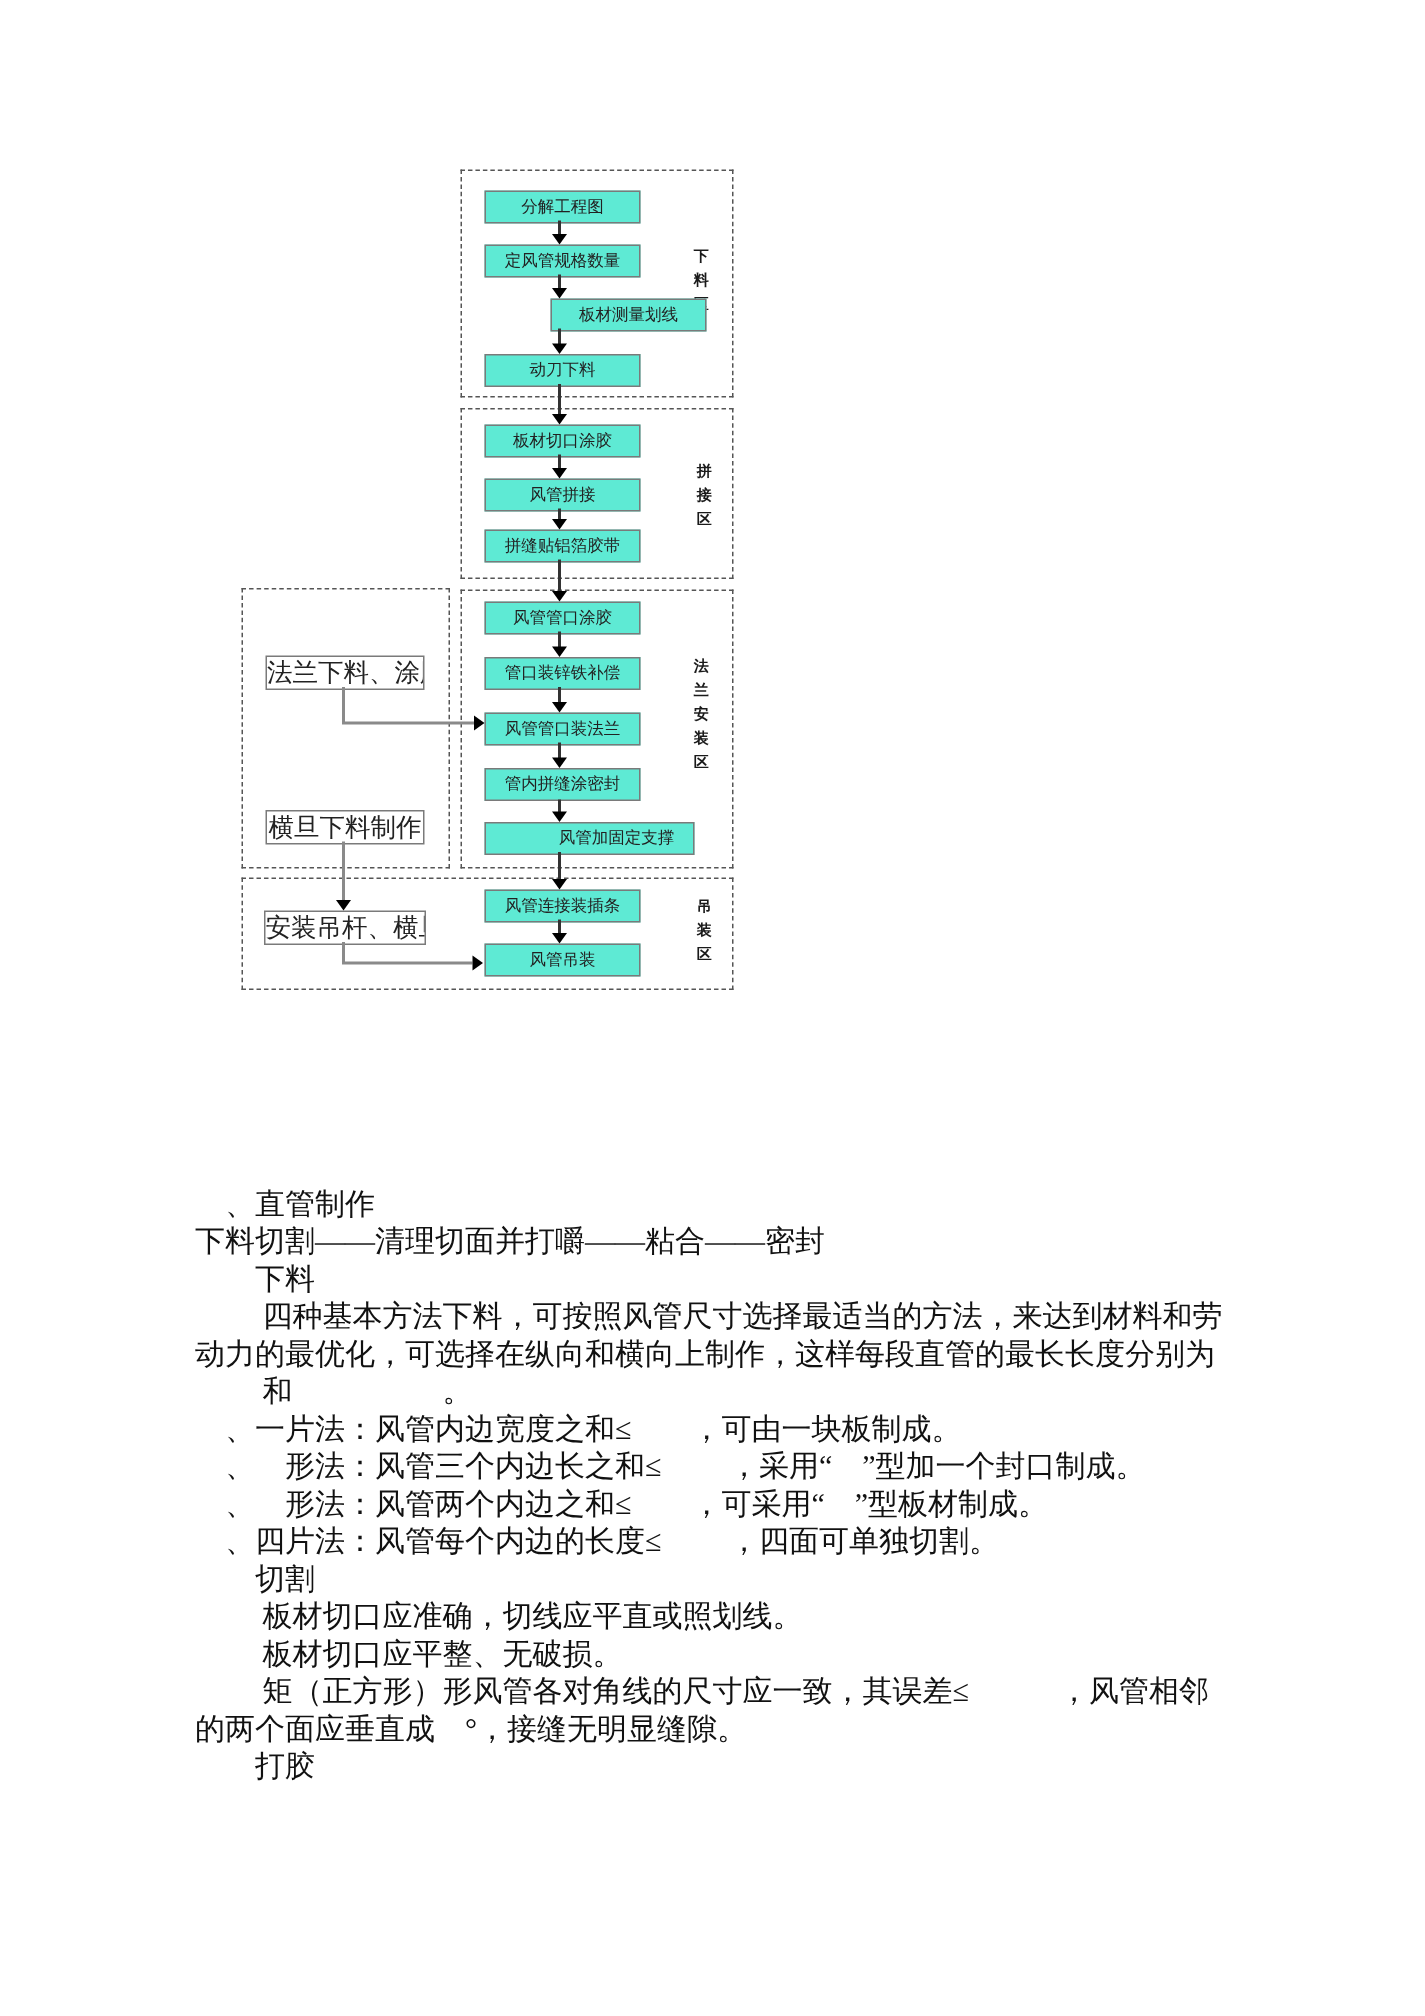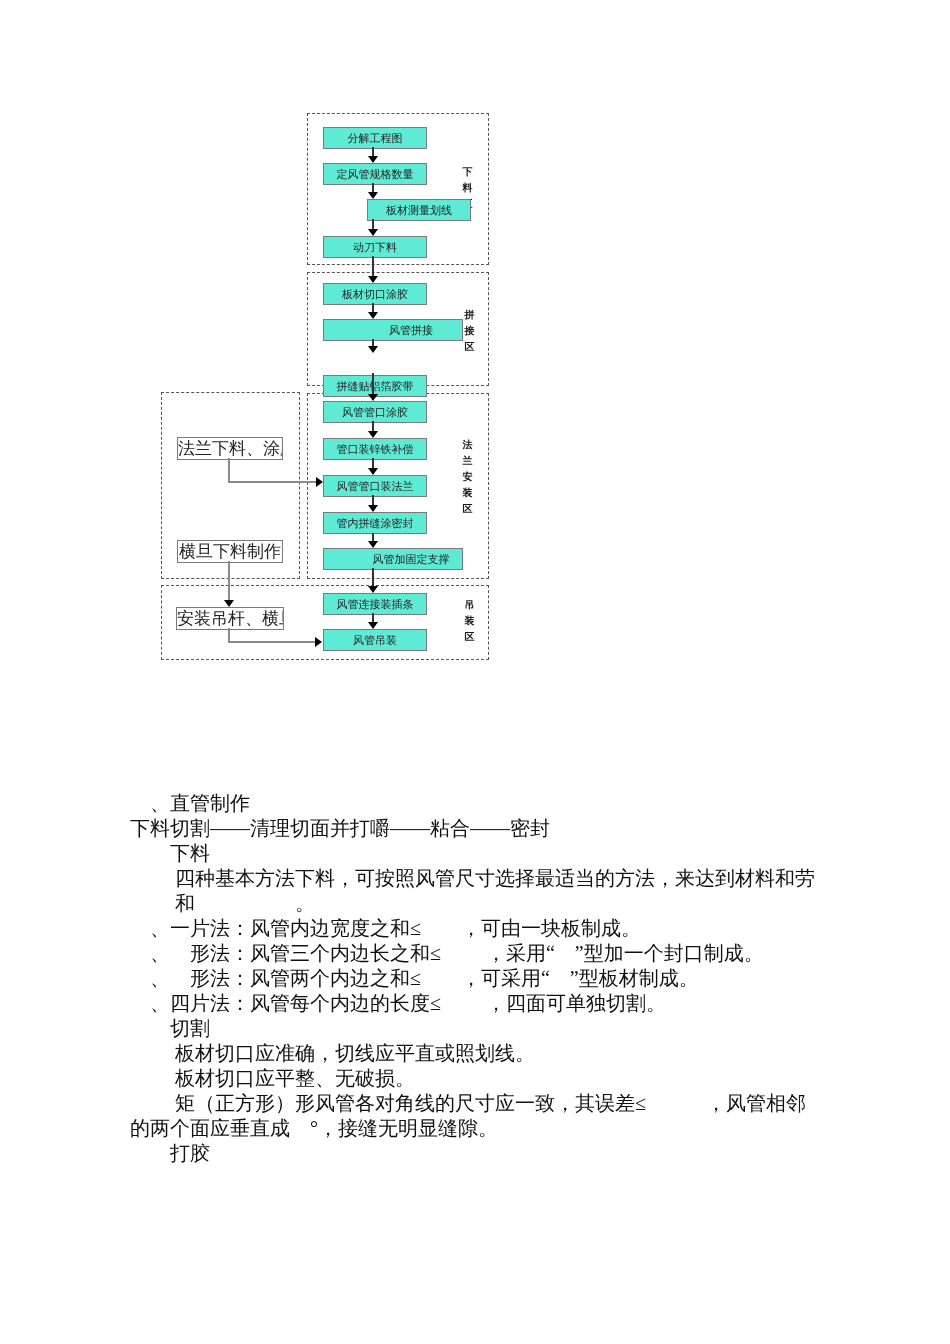--- a/index.html
+++ b/index.html
@@ -45,22 +45,22 @@
     <div class="zlabel" style="left:460px;top:164px;">下料区</div>
     <div class="zlabel" style="left:462px;top:307px;">拼接区</div>
     <div class="zlabel" style="left:460px;top:437px;">法兰安装区</div>
     <div class="zlabel" style="left:462px;top:597px;">吊装区</div>
 
     <div class="fbox" style="top:127px;">分解工程图</div>
     <div class="fbox" style="top:163px;">定风管规格数量</div>
     <div class="fbox" style="top:199px;margin-left:44px;">板材测量划线</div>
     <div class="fbox" style="top:236px;">动刀下料</div>
     <div class="fbox" style="top:283px;">板材切口涂胶</div>
-    <div class="fbox" style="top:319px;padding-left:36px;">风管拼接</div>
-    <div class="fbox" style="top:353px;margin-top:22px;">拼缝贴铝箔胶带</div>
+    <div class="fbox" style="top:319px;">风管拼接</div>
+    <div class="fbox" style="top:353px;">拼缝贴铝箔胶带</div>
     <div class="fbox" style="top:401px;">风管管口涂胶</div>
     <div class="fbox" style="top:438px;">管口装锌铁补偿</div>
     <div class="fbox" style="top:475px;">风管管口装法兰</div>
     <div class="fbox" style="top:512px;">管内拼缝涂密封</div>
     <div class="fbox" style="top:548px;padding-left:36px;">风管加固定支撑</div>
     <div class="fbox" style="top:593px;">风管连接装插条</div>
     <div class="fbox" style="top:629px;">风管吊装</div>
 
     <div class="sbox" style="top:437px;">法兰下料、涂胶</div>
     <div class="sbox" style="top:540px;">横旦下料制作</div>
@@ -115,20 +115,21 @@
     <div class="cline" style="left:228px;top:628px;width:2px;height:14px;"></div>
     <div class="cline" style="left:228px;top:641px;width:87px;height:2px;"></div>
     <div class="ah-right" style="left:315px;top:637px;"></div>
   </div>
 
   <div class="bodytext">
     <div class="bt-line">　、直管制作</div>
     <div class="bt-line">下料切割——清理切面并打嚼——粘合——密封</div>
     <div class="bt-line">　　下料</div>
     <div class="bt-line">　　 四种基本方法下料，可按照风管尺寸选择最适当的方法，来达到材料和劳</div>
+    <div class="bt-line">动力的最优化，可选择在纵向和横向上制作，这样每段直管的最长长度分别为</div>
     <div class="bt-line">　　 和　　　　　。</div>
     <div class="bt-line">　、一片法：风管内边宽度之和≤　　，可由一块板制成。</div>
     <div class="bt-line">　、　形法：风管三个内边长之和≤　　 ，采用“　”型加一个封口制成。</div>
     <div class="bt-line">　、　形法：风管两个内边之和≤　　，可采用“　”型板材制成。</div>
     <div class="bt-line">　、四片法：风管每个内边的长度≤　　 ，四面可单独切割。</div>
     <div class="bt-line">　　切割</div>
     <div class="bt-line">　　 板材切口应准确，切线应平直或照划线。</div>
     <div class="bt-line">　　 板材切口应平整、无破损。</div>
     <div class="bt-line">　　 矩（正方形）形风管各对角线的尺寸应一致，其误差≤　　　，风管相邻</div>
     <div class="bt-line">的两个面应垂直成　°，接缝无明显缝隙。</div>

